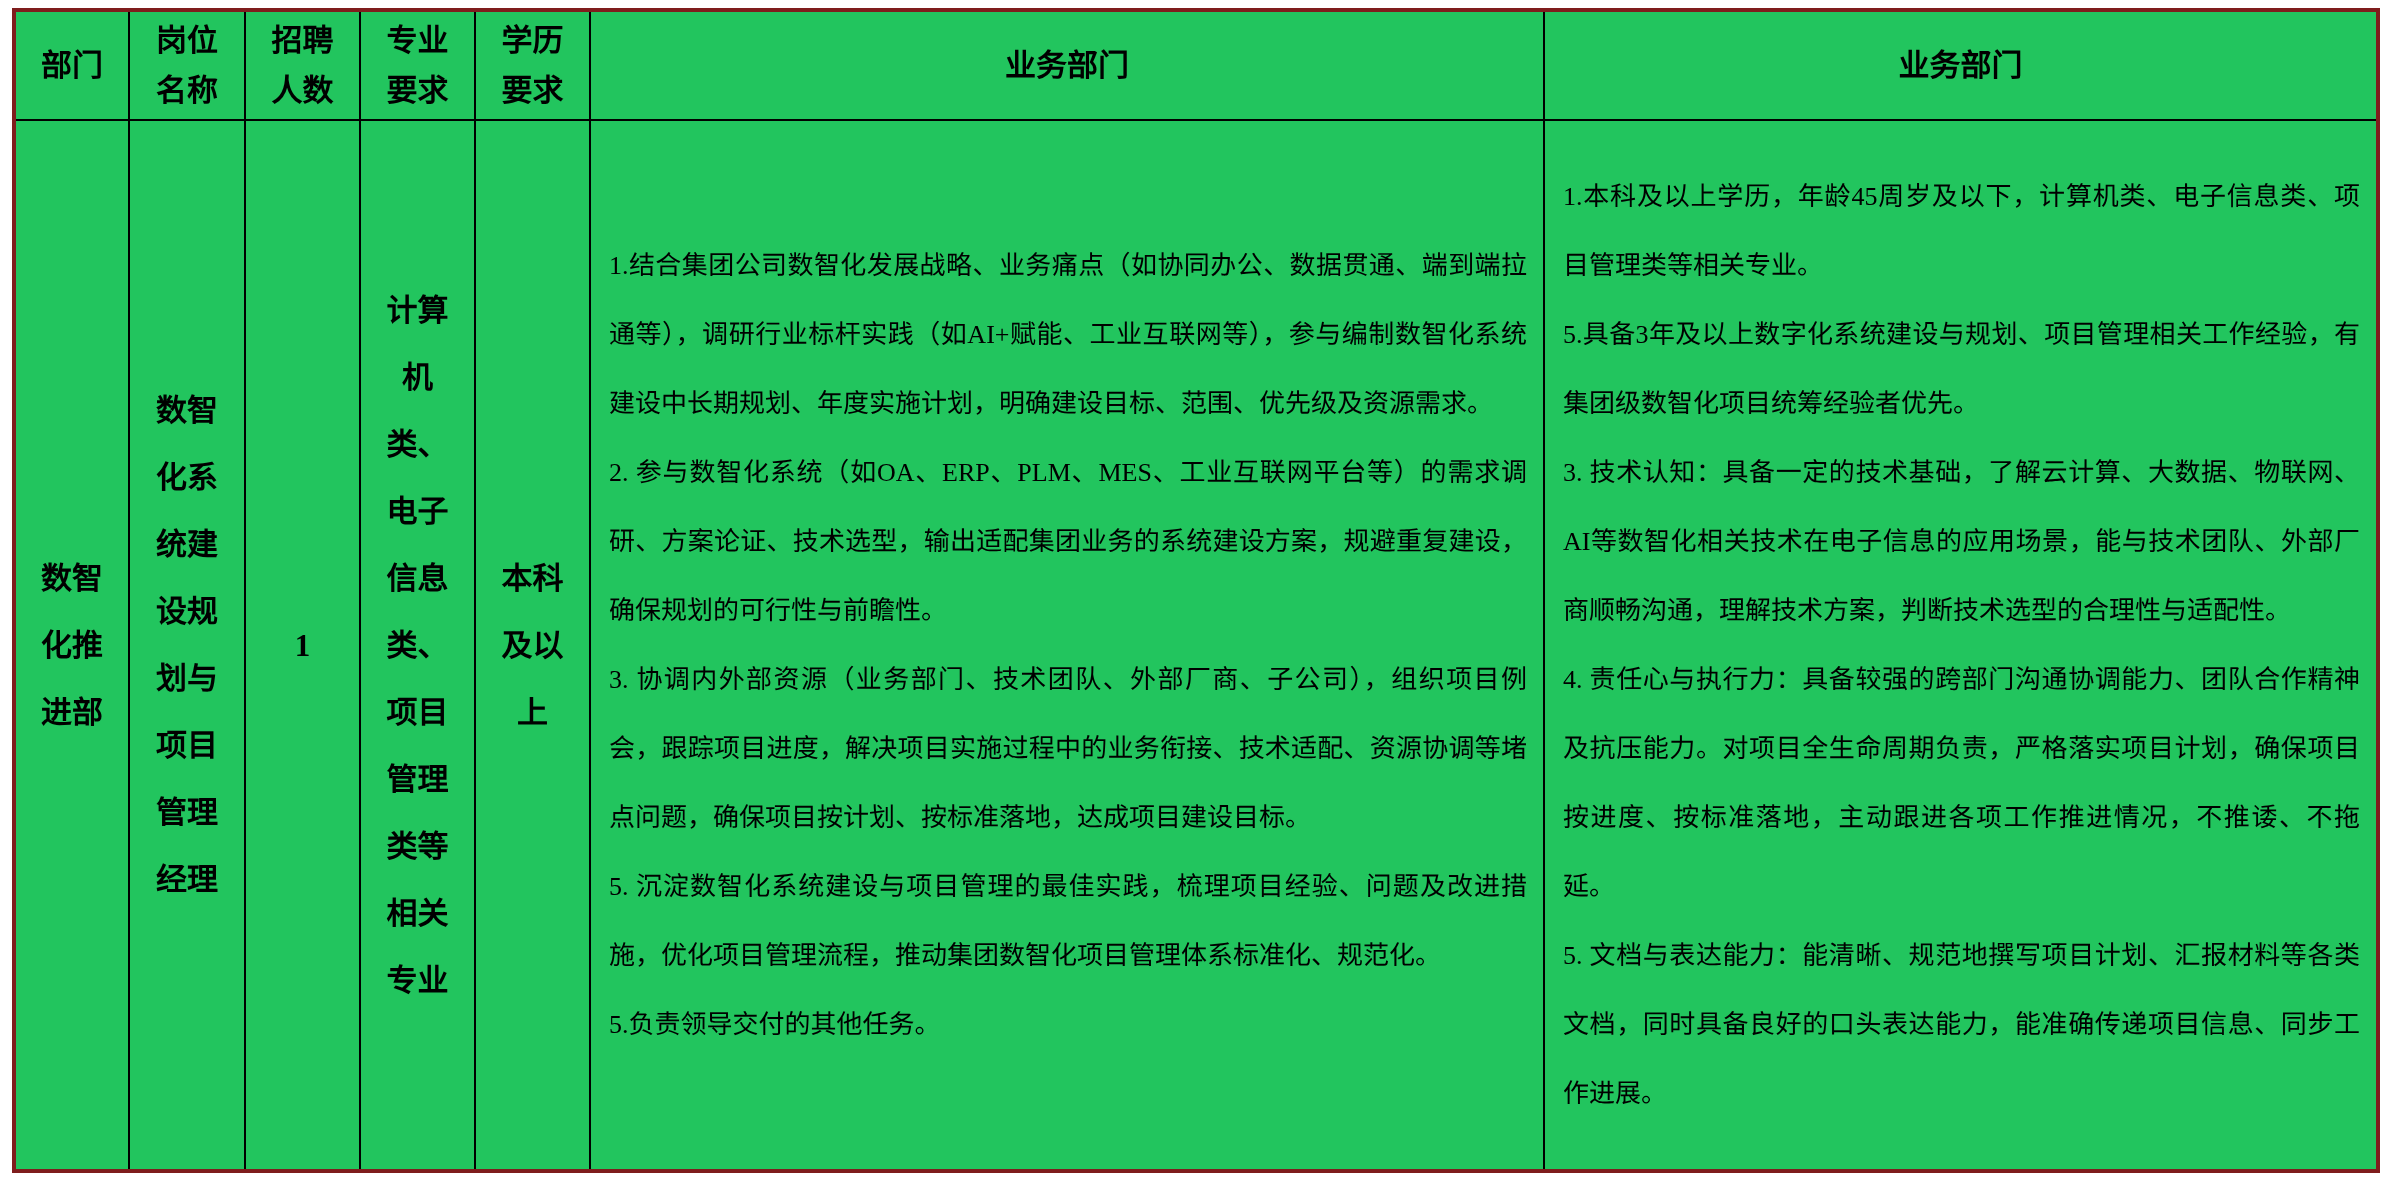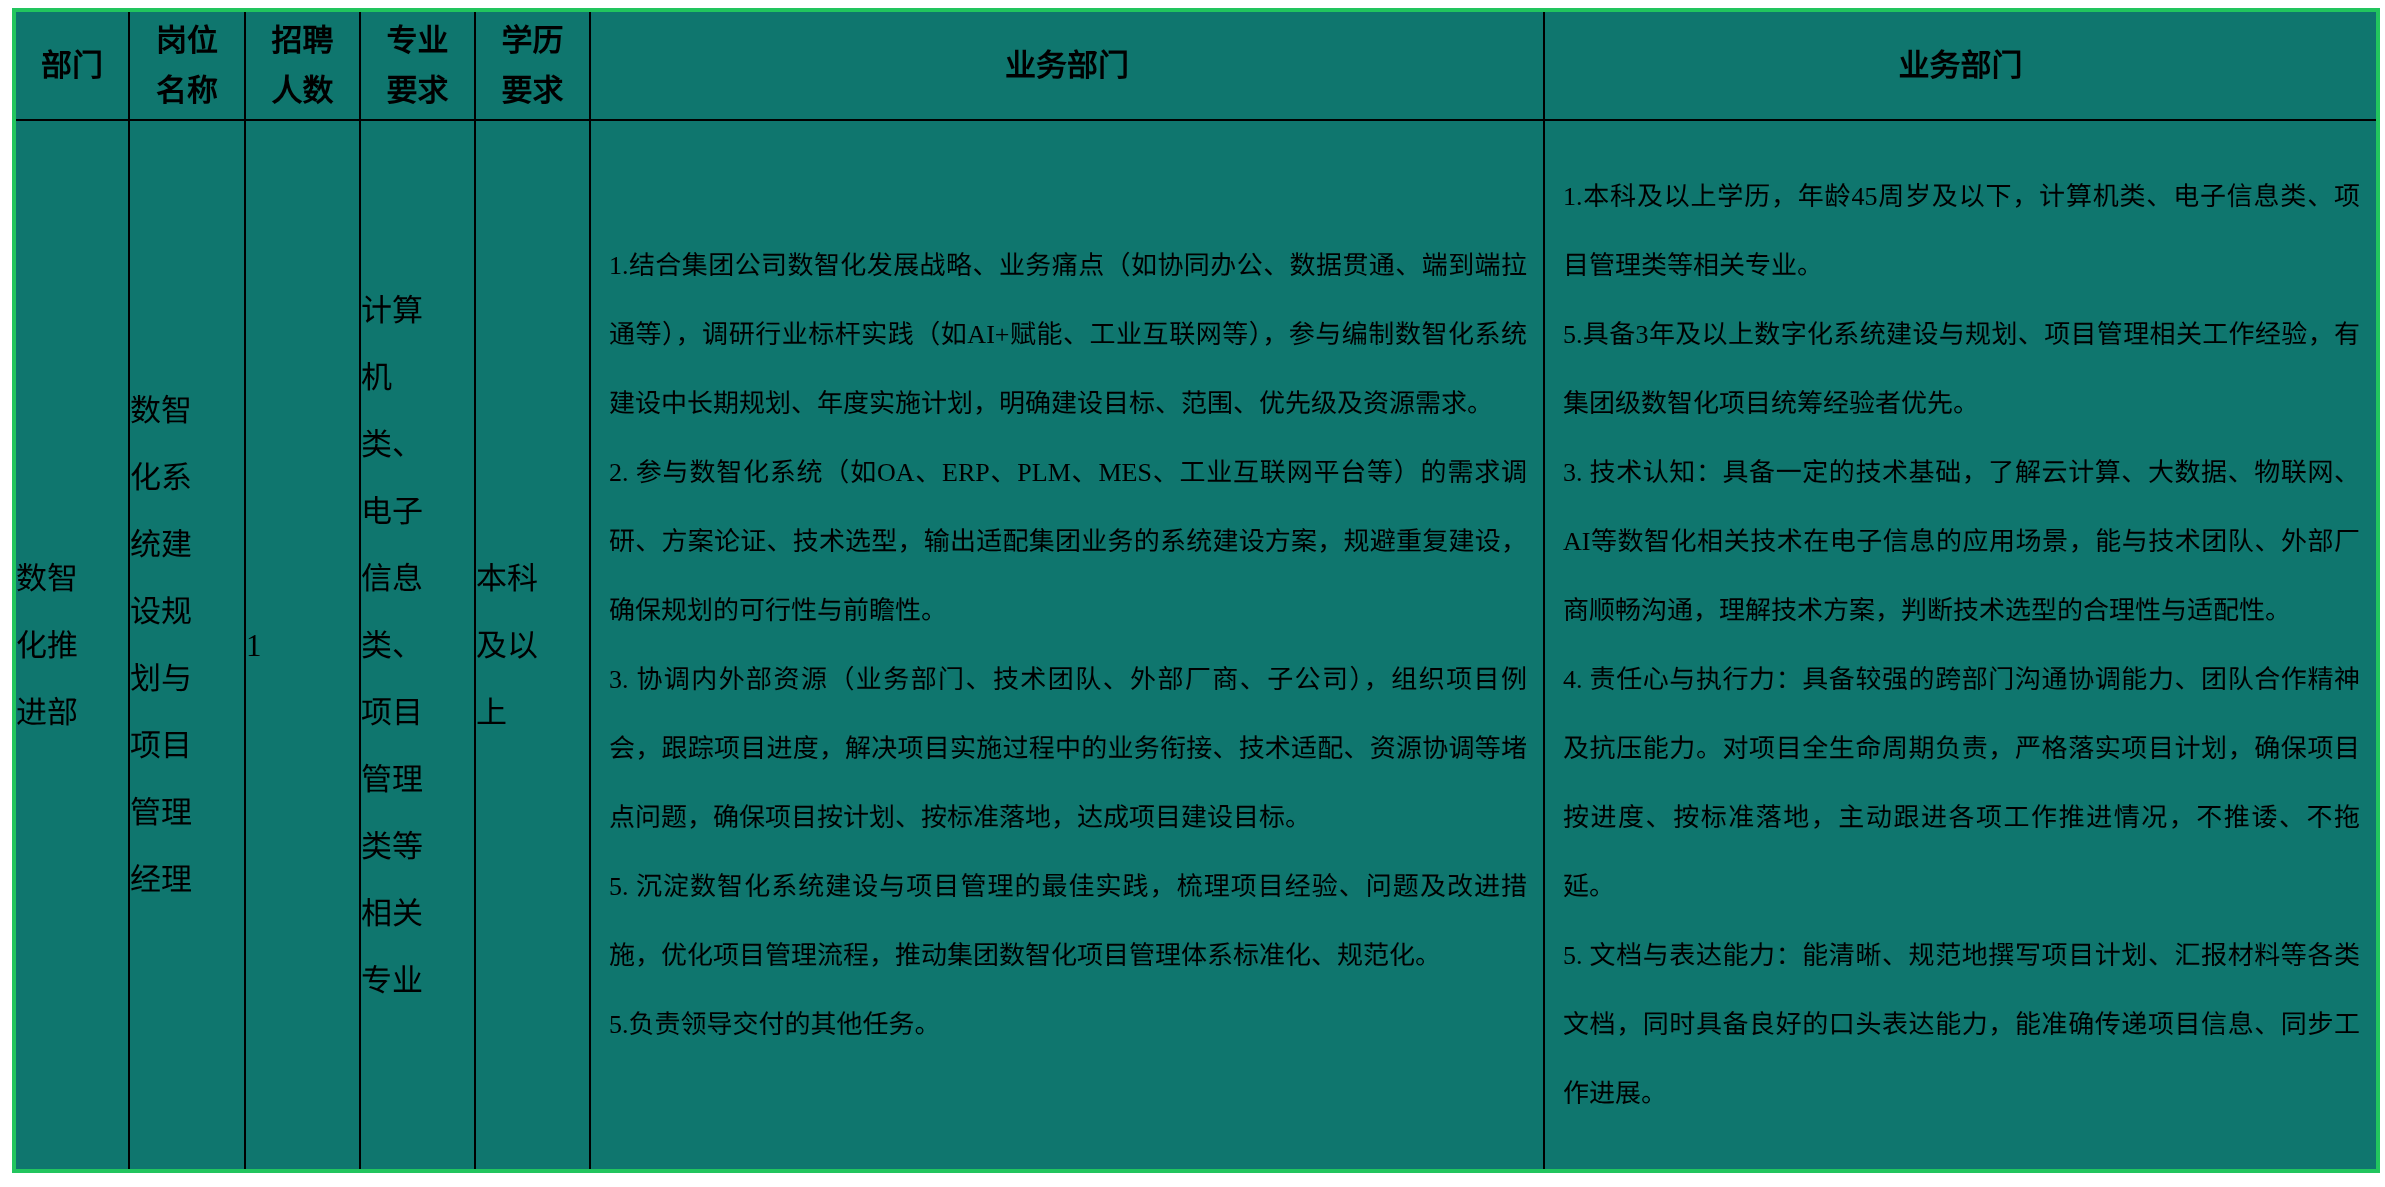--- a/index.html
+++ b/index.html
@@ -17,44 +17,45 @@
     overflow: hidden;
   }
   table.job-table {
     position: absolute;
     left: 12px;
     top: 8px;
     width: 2364px;
     height: 1165px;
     border-collapse: collapse;
     table-layout: fixed;
-    background: #0f766e;
-    border: 4px solid #22c55e;
+    background: #22c55e;
+    border: 4px solid #7f1d1d;
   }
   .job-table th, .job-table td {
     border: 2px solid #000000;
     padding: 0;
     color: #000000;
     vertical-align: middle;
   }
   .job-table thead tr {
     height: 110px;
   }
   .job-table th {
     font-size: 31px;
     font-weight: bold;
     line-height: 50px;
     text-align: center;
     white-space: pre-line;
   }
   td.vcell {
     font-size: 31px;
     line-height: 67px;
-    text-align: left;
+    text-align: center;
     white-space: pre-line;
+    font-weight: bold;
   }
   td.tcell {
     padding: 8px 16px 8px 18px;
   }
   td.tcell p {
     margin: 0;
     font-size: 26px;
     line-height: 69px;
     text-align: justify;
     text-justify: inter-ideograph;

